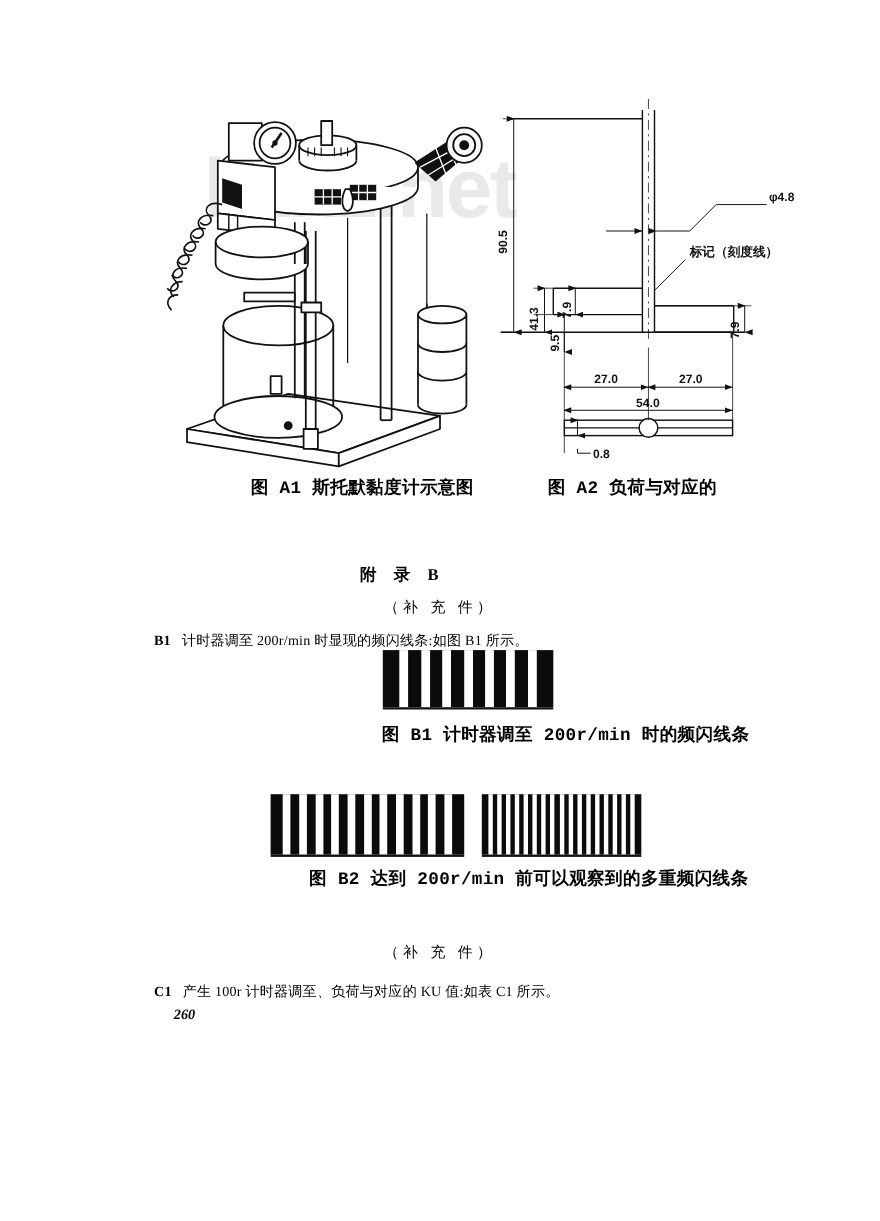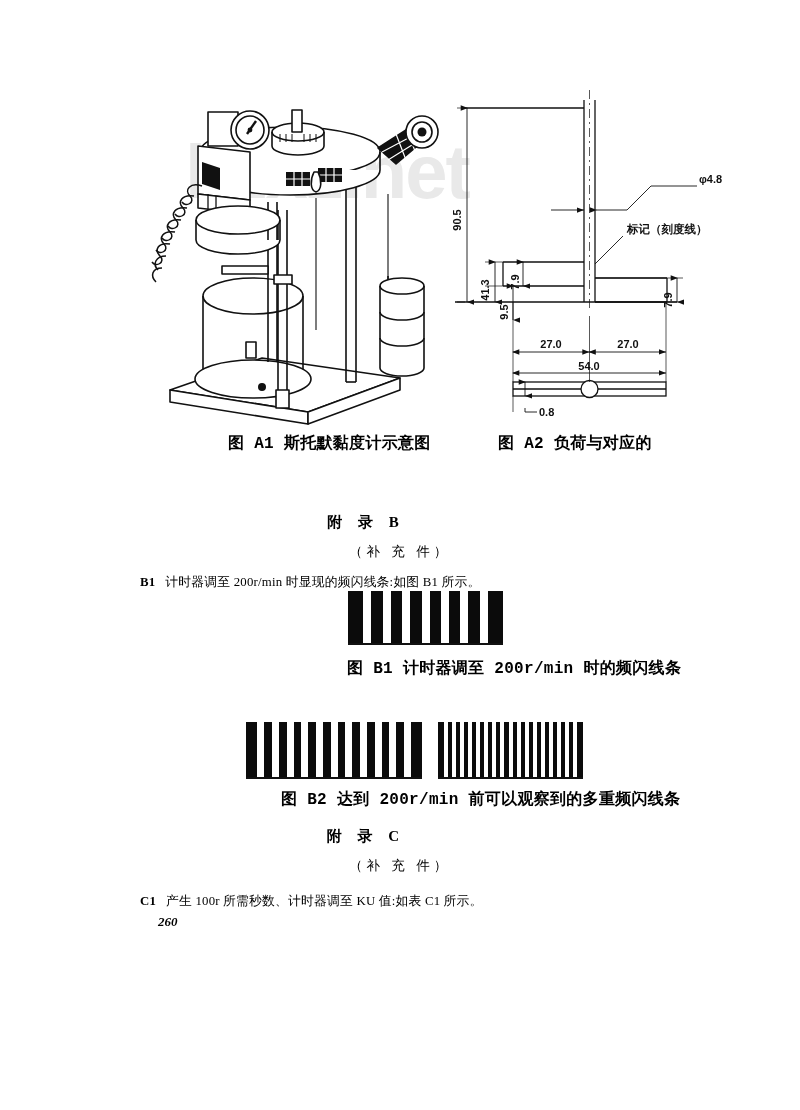--- a/index.html
+++ b/index.html
@@ -418,22 +418,21 @@
       <div class="stripe" style="left: 110.778px; width: 4px;"></div>
       <div class="stripe" style="left: 118.833px; width: 4px;"></div>
       <div class="stripe" style="left: 126.889px; width: 4px;"></div>
       <div class="stripe" style="left: 134.944px; width: 4px;"></div>
     </div>
   <div class="strobe-underline" style="left:246px; top:777px; width:176px;"></div>
   <div class="strobe-underline" style="left:438px; top:777px; width:145px;"></div>
 
   <div class="caption cap-b2">图 B2   达到 200r/min 前可以观察到的多重频闪线条</div>
 
-  <div class="appendix-title app-c-title">附 录 C</div>
   <div class="appendix-sub app-c-sub">（补 充 件）</div>
 
   <div class="clause c-c1">
-    <span class="tag">C1</span><span>产生 100r 所需秒数、计时器调至 KU 值:如表 C1 所示。</span>
+    <span class="tag">C1</span><span>产生 100r 计时器调至、负荷与对应的 KU 值:如表 C1 所示。</span>
   </div>
 
   <div class="page-no">260</div>
 
 </div>
 
 </body></html>

